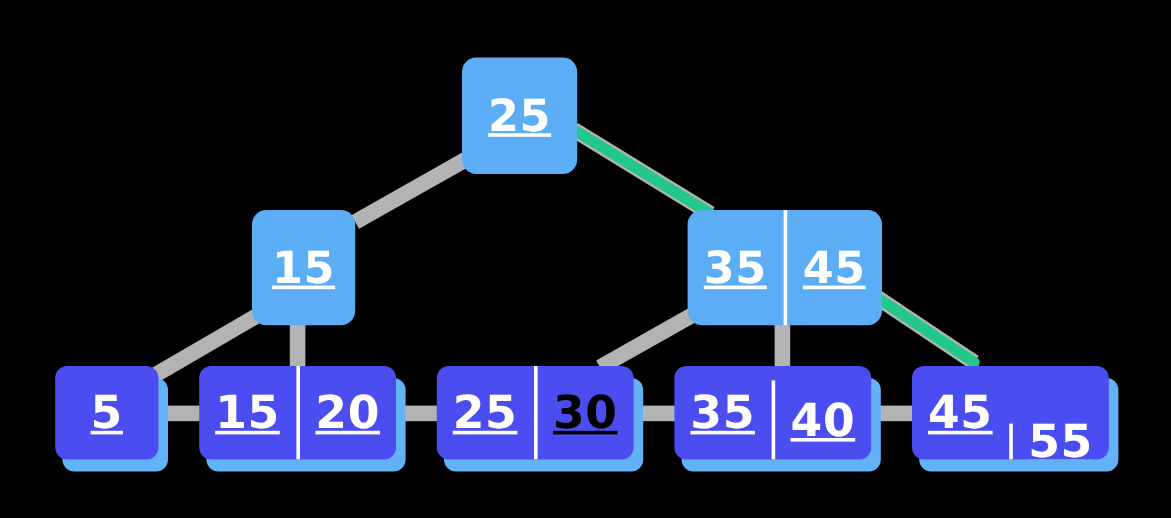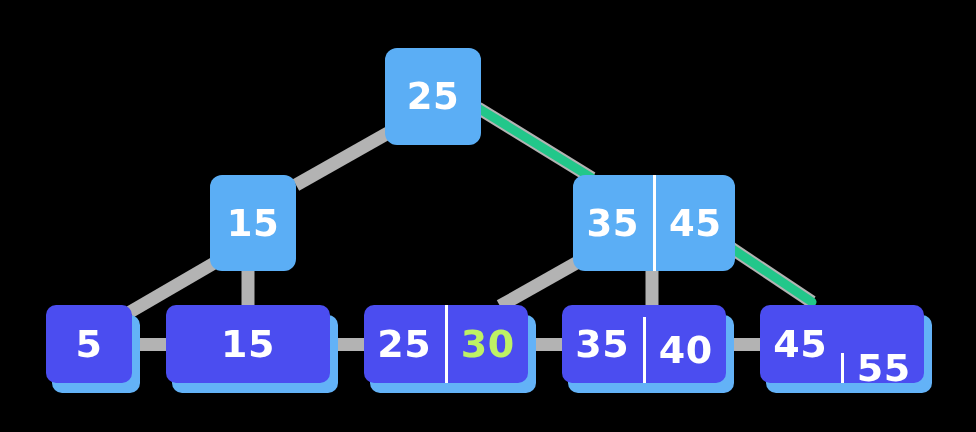--- a/index.html
+++ b/index.html
@@ -65,20 +65,21 @@
   }
   .cell {
     flex: 1 1 0;
     display: flex;
     align-items: center;
     justify-content: center;
     color: #FFFFFF;
     font-weight: bold;
     letter-spacing: 0.5px;
     user-select: none;
+    text-decoration: underline;
   }
   .node.internal .cell {
     font-size: 37px;
   }
   .node.leaf .cell {
     font-size: 38px;
   }
   .cell + .cell {
     border-left: 3px solid #FFFFFF;
   }
@@ -128,27 +129,28 @@
       <div class="node leaf" style="left: 46px; top: 305px; width: 86px; height: 78px;">
         <div class="leaf-shadow" style="background: rgb(99, 178, 247);"></div>
         <div class="leaf-body" style="background: rgb(75, 77, 240);">
           <div class="cell" style="color: rgb(255, 255, 255);">5</div>
         </div>
       </div>
       <div class="node leaf" style="left: 166px; top: 305px; width: 164px; height: 78px;">
         <div class="leaf-shadow" style="background: rgb(99, 178, 247);"></div>
         <div class="leaf-body" style="background: rgb(75, 77, 240);">
           <div class="cell" style="color: rgb(255, 255, 255);">15</div>
+          <div class="cell" style="color: rgb(255, 255, 255); border-left-color: rgb(255, 255, 255);">20</div>
         </div>
       </div>
       <div class="node leaf" style="left: 364px; top: 305px; width: 164px; height: 78px;">
         <div class="leaf-shadow" style="background: rgb(99, 178, 247);"></div>
         <div class="leaf-body" style="background: rgb(75, 77, 240);">
           <div class="cell" style="color: rgb(255, 255, 255);">25</div>
-          <div class="cell" style="color: #bef264; border-left-color: rgb(255, 255, 255);">30</div>
+          <div class="cell" style="color: #000000; border-left-color: rgb(255, 255, 255);">30</div>
         </div>
       </div>
       <div class="node leaf" style="left: 562px; top: 305px; width: 164px; height: 78px;">
         <div class="leaf-shadow" style="background: rgb(99, 178, 247);"></div>
         <div class="leaf-body" style="background: rgb(75, 77, 240);">
           <div class="cell" style="color: rgb(255, 255, 255);">35</div>
           <div class="cell" style="color: rgb(255, 255, 255); border-left-color: rgb(255, 255, 255); margin-top: 12px;">40</div>
         </div>
       </div>
       <div class="node leaf" style="left: 760px; top: 305px; width: 164px; height: 78px;">

